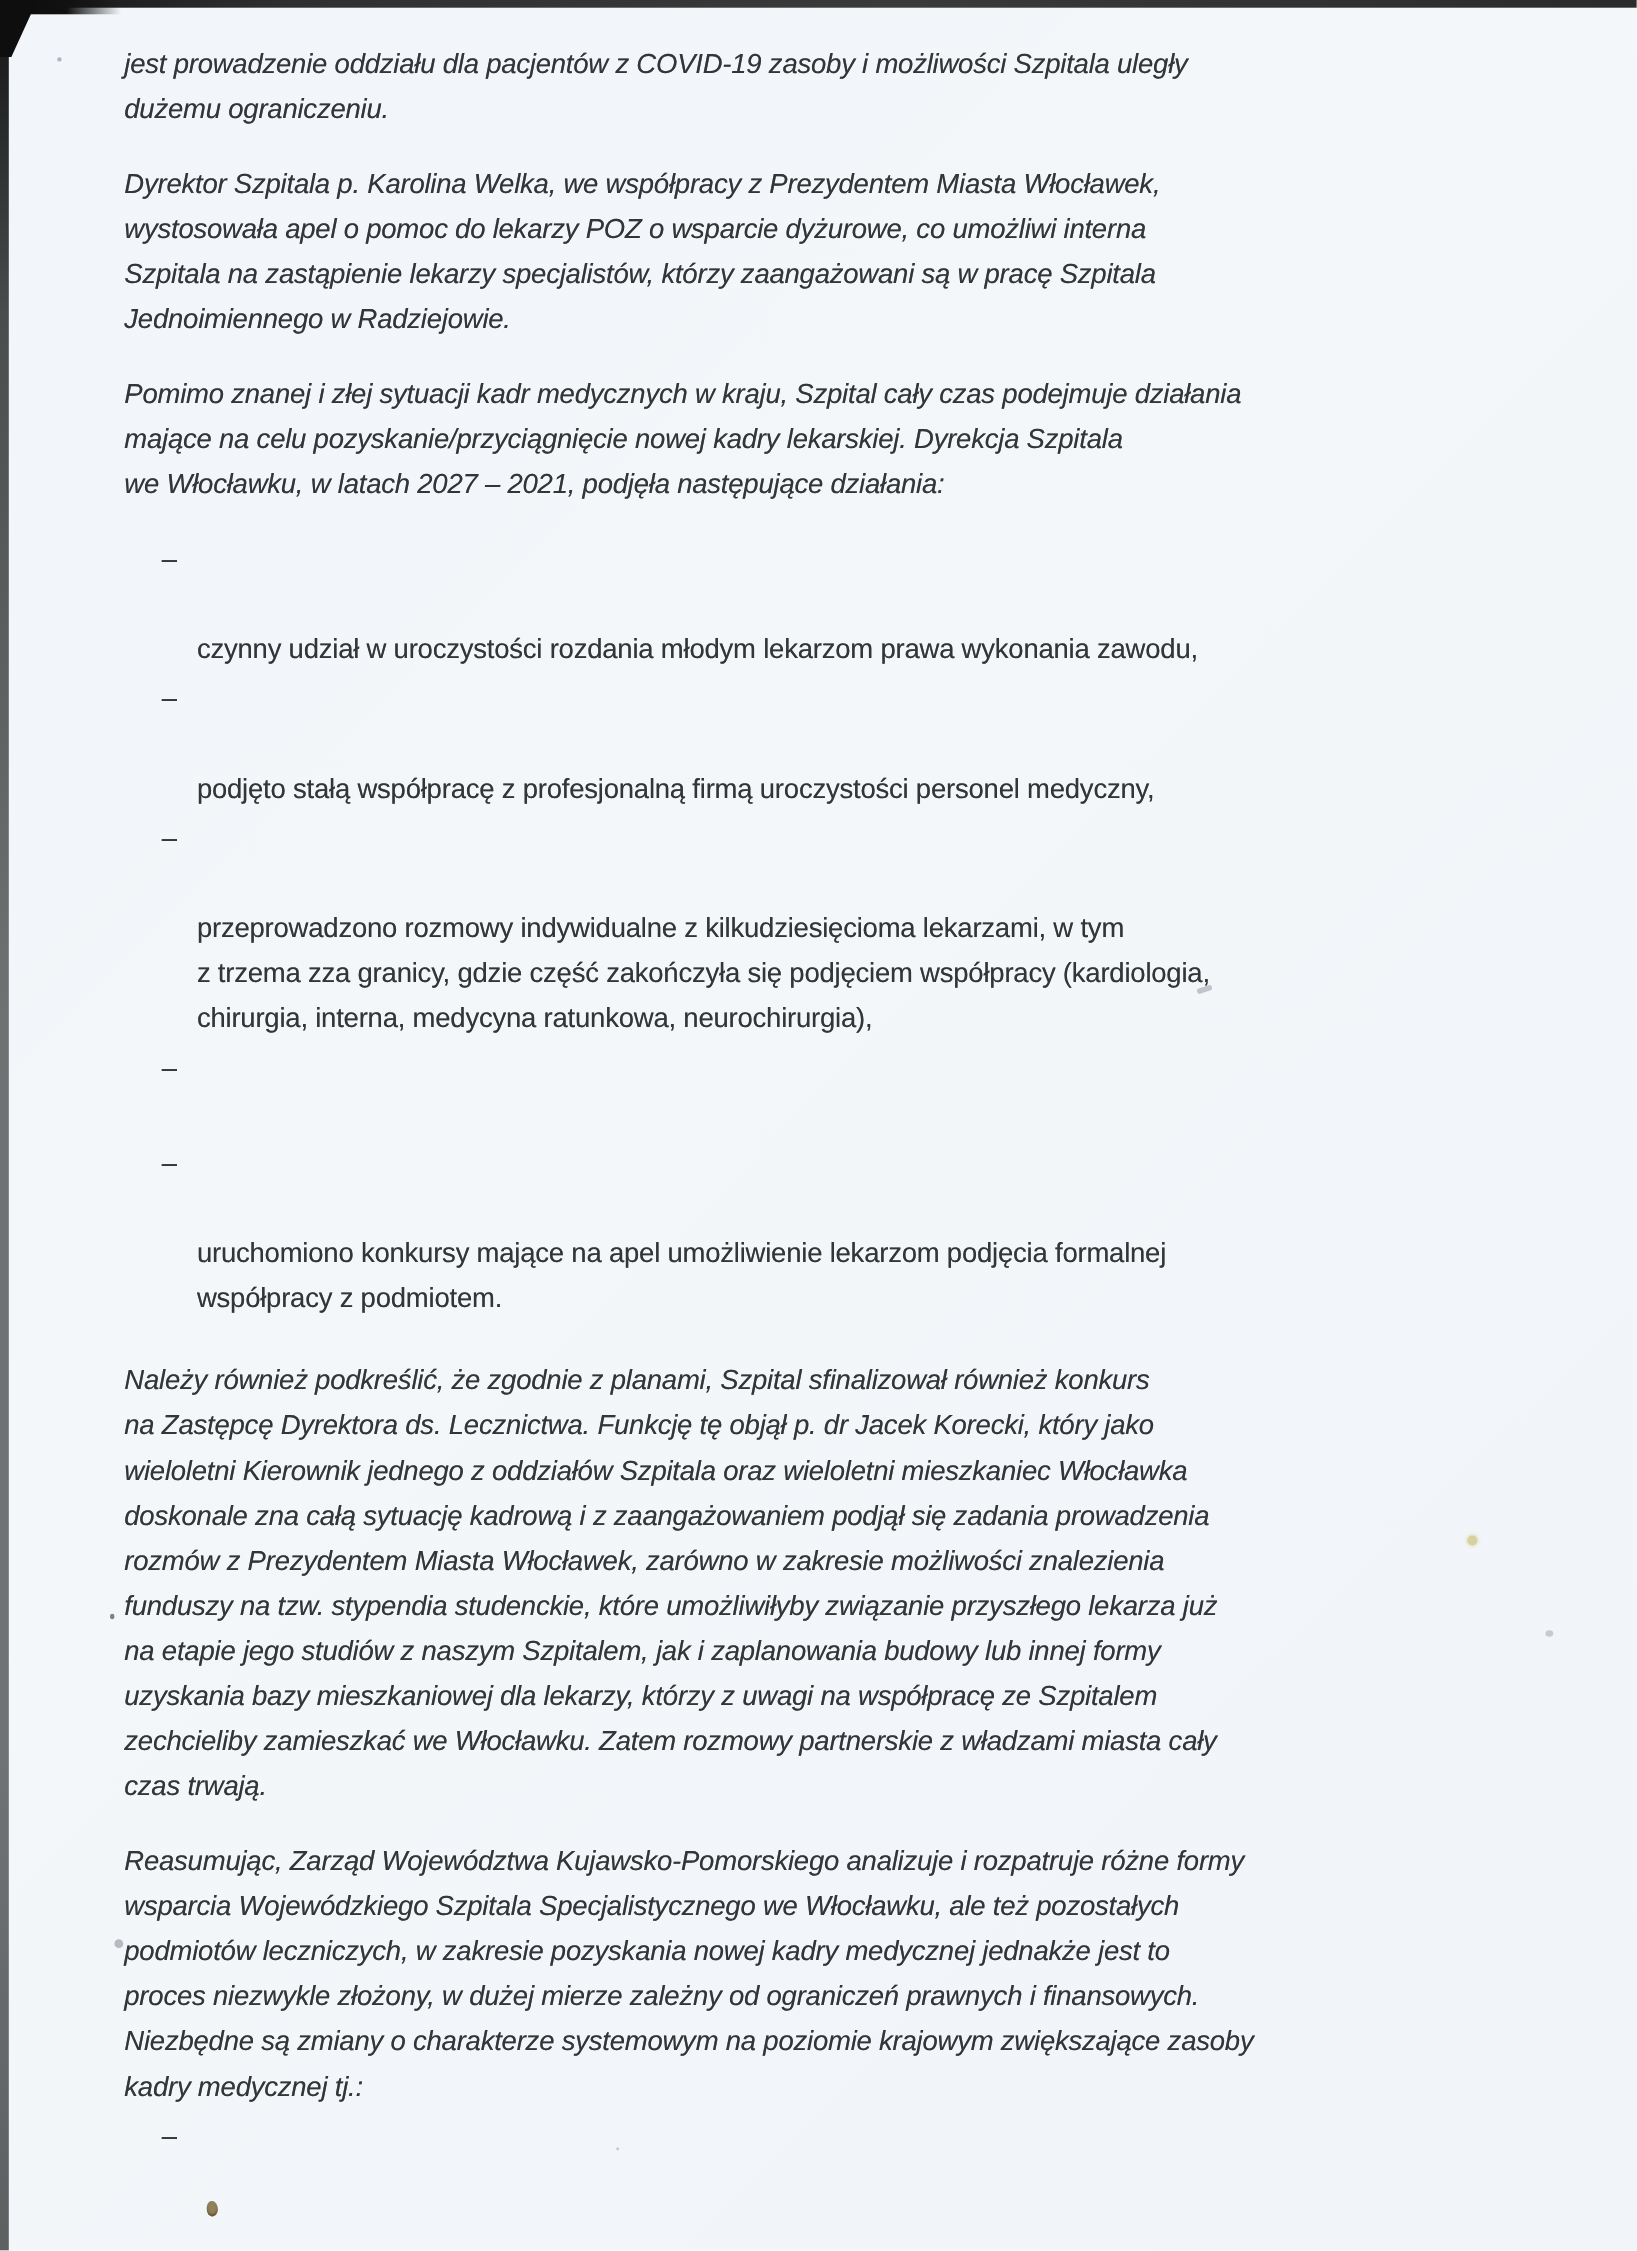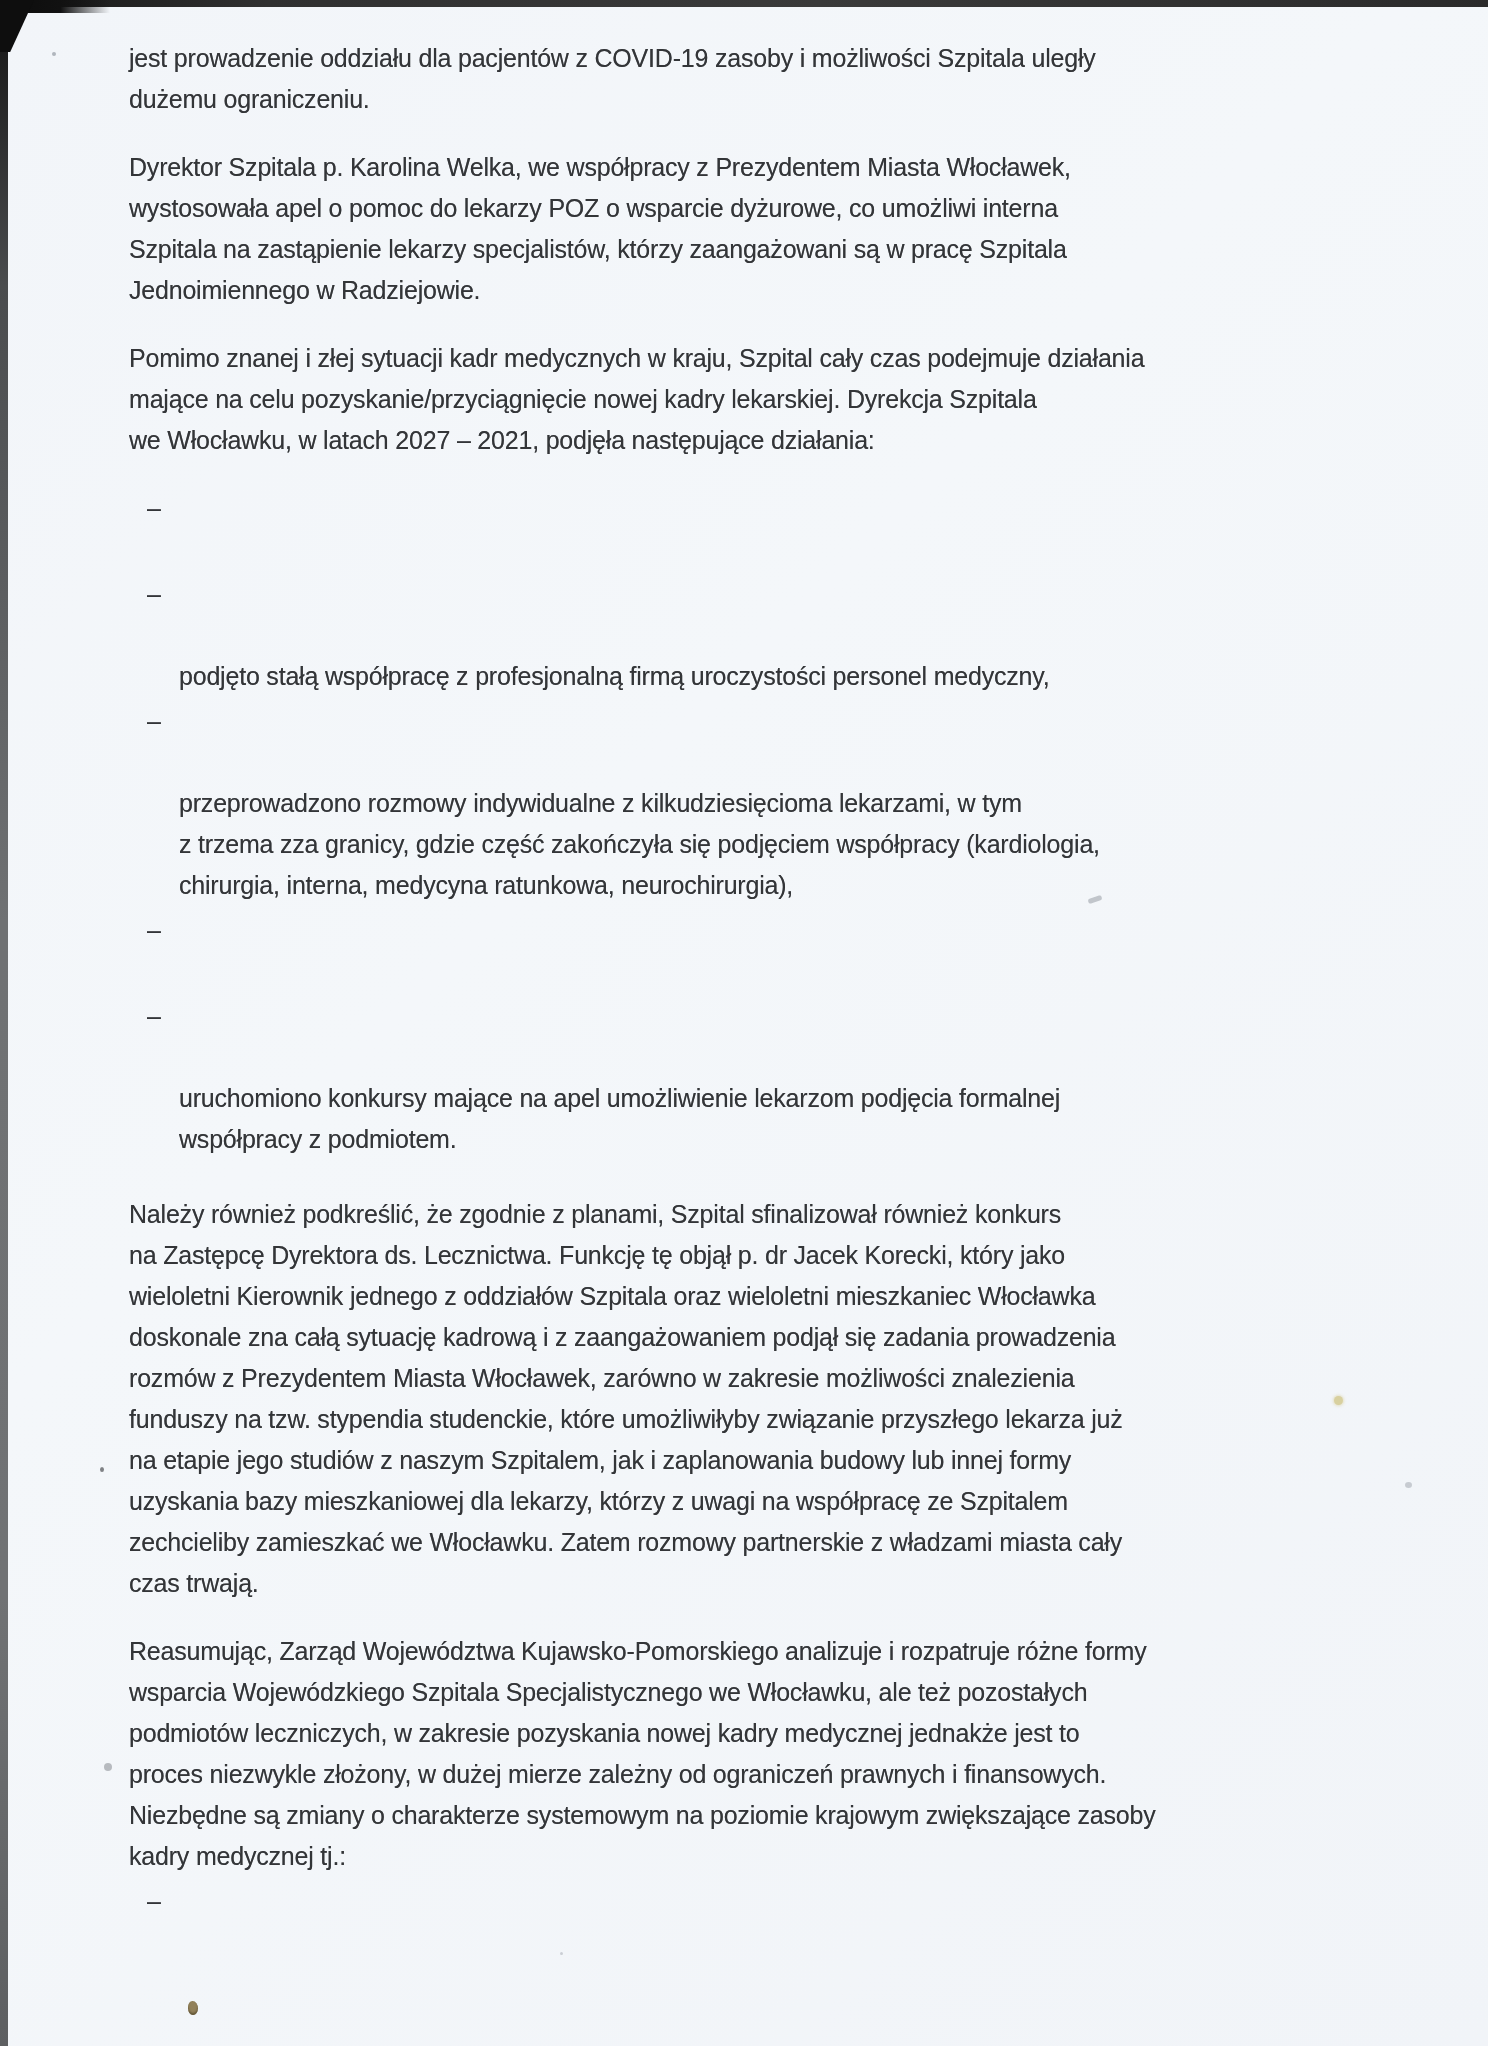--- a/index.html
+++ b/index.html
@@ -51,22 +51,23 @@
     left: 113px;
     top: 38px;
     width: 1052px;
     font-size: 25px;
     line-height: 41px;
     letter-spacing: -0.2px;
     color: #333538;
     text-shadow: 0 0 0.5px rgba(40,42,46,0.55);
   }
   .content p {
-    margin: 0 0 27px 16px;
+    margin: 0 0 27px 0;
     white-space: pre-line;
+    font-style: italic;
   }
   .content p.tight-after {
     margin-bottom: 4px;
   }
   .blist {
     margin: 0 0 34px 0;
   }
   .li {
     position: relative;
     padding-left: 66px;
@@ -112,20 +113,21 @@
 Szpitala na zastąpienie lekarzy specjalistów, którzy zaangażowani są w pracę Szpitala
 Jednoimiennego w Radziejowie.</p>
 
     <p>Pomimo znanej i złej sytuacji kadr medycznych w kraju, Szpital cały czas podejmuje działania
 mające na celu pozyskanie/przyciągnięcie nowej kadry lekarskiej. Dyrekcja Szpitala
 we Włocławku, w latach 2027 – 2021, podjęła następujące działania:</p>
 
     <div class="blist">
       <div class="li">
         <span class="dash">–</span>
+        <span>czynny udział w uroczystości rozdania młodym lekarzom prawa wykonania zawodu,</span>
       </div>
       <div class="li">
         <span class="dash">–</span>
         <span>podjęto stałą współpracę z profesjonalną firmą uroczystości personel medyczny,</span>
       </div>
       <div class="li">
         <span class="dash">–</span>
         <span>przeprowadzono rozmowy indywidualne z kilkudziesięcioma lekarzami, w tym
 z trzema zza granicy, gdzie część zakończyła się podjęciem współpracy (kardiologia,
 chirurgia, interna, medycyna ratunkowa, neurochirurgia),</span>

